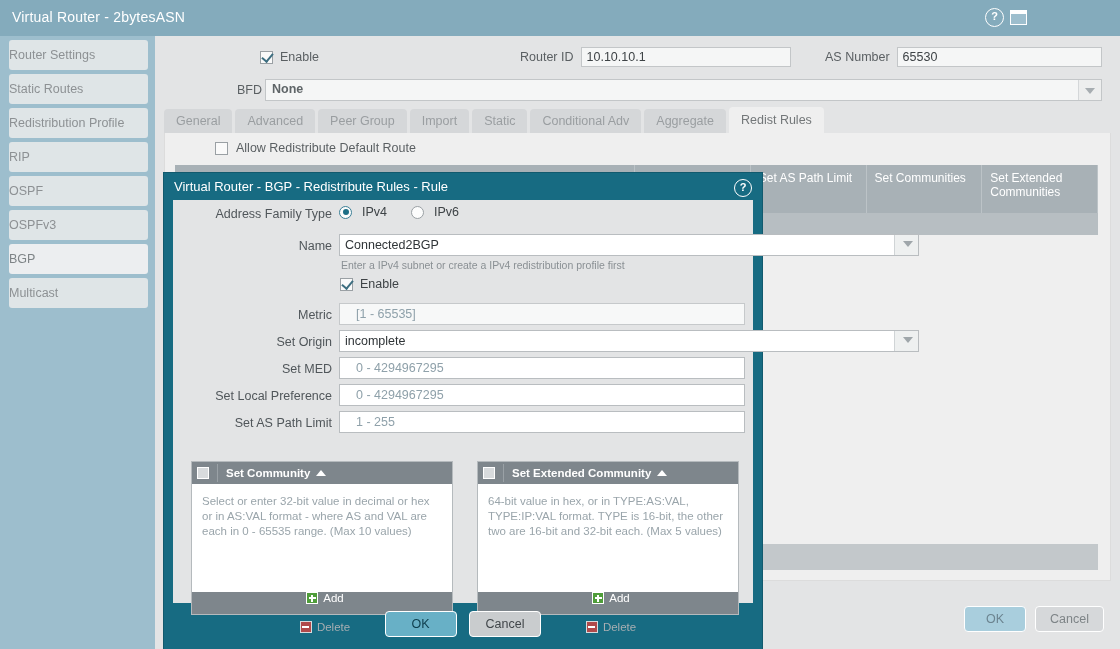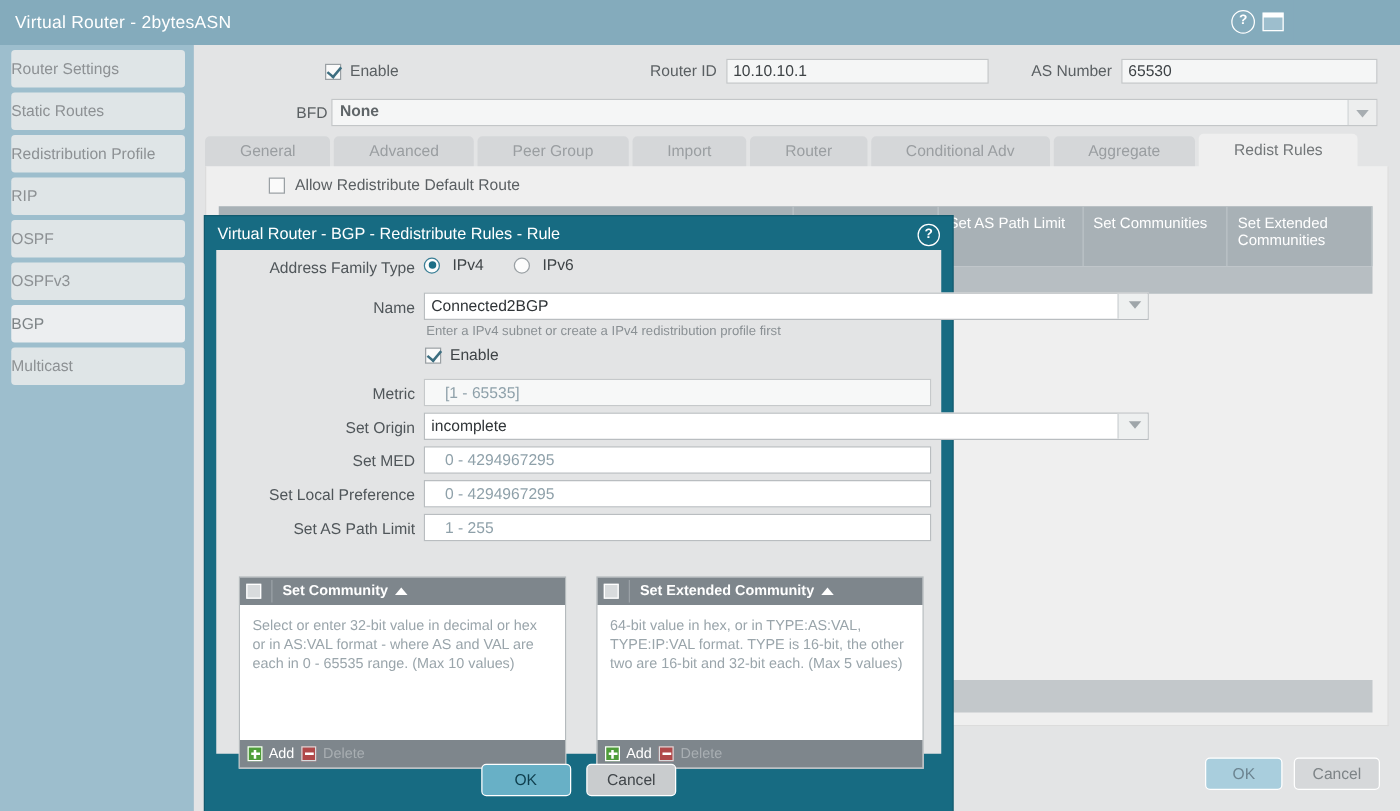--- a/index.html
+++ b/index.html
@@ -79,21 +79,21 @@
   .caret{
     position:absolute;right:6px;top:8px;width:0;height:0;
     border-left:5px solid transparent;border-right:5px solid transparent;
     border-top:6px solid #a7adb1;
   }
   .bfd-ctl .dd-btn{position:absolute;right:0;top:0;width:22px;height:20px;background:#edeeee;border-left:1px solid #d4d7d9;}
 
   
   .tabs{position:absolute;left:9px;top:70px;display:flex;align-items:flex-end;height:28px;}
   .tab{
-    height:25px;margin-right:3px;padding:0 28px;
+    height:25px;margin-right:3px;padding:0 12px;
     background:#d5d7d9;color:#9a9ea1;font-size:12.5px;
     border-radius:4px 4px 0 0;line-height:25px;box-sizing:border-box;
   }
   .tab.active{background:#efefef;color:#737779;height:27px;line-height:27px;}
   .tabbody{
     position:absolute;left:9px;top:97px;right:9px;bottom:68px;
     background:#efefef;border:1px solid #dcdcdc;border-top:none;
   }
   .allow-row{position:absolute;left:50px;top:8px;display:flex;align-items:center;gap:8px;}
 
@@ -167,21 +167,21 @@
   .panel{flex:1;border:1px solid #b5babd;background:#ffffff;}
   .p-head{
     height:22px;background:#7e868c;display:flex;align-items:center;gap:8px;padding-left:5px;
   }
   .p-chk{width:12px;height:12px;background:#d8dbdd;border:1px solid #ffffff;box-sizing:border-box;}
   .p-sep{width:1px;height:18px;background:#9aa1a6;}
   .p-title{color:#ffffff;font-size:11.5px;font-weight:bold;display:flex;align-items:center;gap:6px;}
   .up-arrow{width:0;height:0;border-left:5px solid transparent;border-right:5px solid transparent;border-bottom:6px solid #ffffff;}
   .p-body{height:98px;padding:10px 10px 0 10px;font-size:11.5px;color:#9aa5ab;line-height:15px;}
   .p-foot{
-    height:22px;background:#7e868c;display:flex;align-items:center;gap:6px;padding-left:6px;
+    height:22px;background:#7e868c;display:flex;align-items:center;gap:17px;padding-left:6px;flex-direction:column;
   }
   .act{display:flex;align-items:center;gap:5px;font-size:11.5px;color:#ffffff;}
   .act.dim{color:#a8aeb2;}
   .ic-add{width:12px;height:12px;background:#4f9d3a;border:1px solid #ffffff;position:relative;box-sizing:border-box;}
   .ic-add:before,.ic-add:after{content:"";position:absolute;background:#ffffff;}
   .ic-add:before{left:4px;top:1.5px;width:2px;height:7px;}
   .ic-add:after{top:4px;left:1.5px;height:2px;width:7px;}
   .ic-del{width:12px;height:12px;background:#b0494a;border:1px solid #d8dbdd;position:relative;box-sizing:border-box;}
   .ic-del:after{content:"";position:absolute;top:4px;left:1.5px;height:2px;width:7px;background:#ffffff;}
 
@@ -257,21 +257,21 @@
         <div class="dd-btn"></div>
         <div class="caret"></div>
       </div>
     </div>
 
     <div class="tabs">
       <div class="tab">General</div>
       <div class="tab">Advanced</div>
       <div class="tab">Peer Group</div>
       <div class="tab">Import</div>
-      <div class="tab">Router</div>
+      <div class="tab">Static</div>
       <div class="tab">Conditional Adv</div>
       <div class="tab">Aggregate</div>
       <div class="tab active">Redist Rules</div>
     </div>
 
     <div class="tabbody">
       <div class="allow-row">
         <span class="chk"></span>
         <span class="lbl">Allow Redistribute Default Route</span>
       </div>

